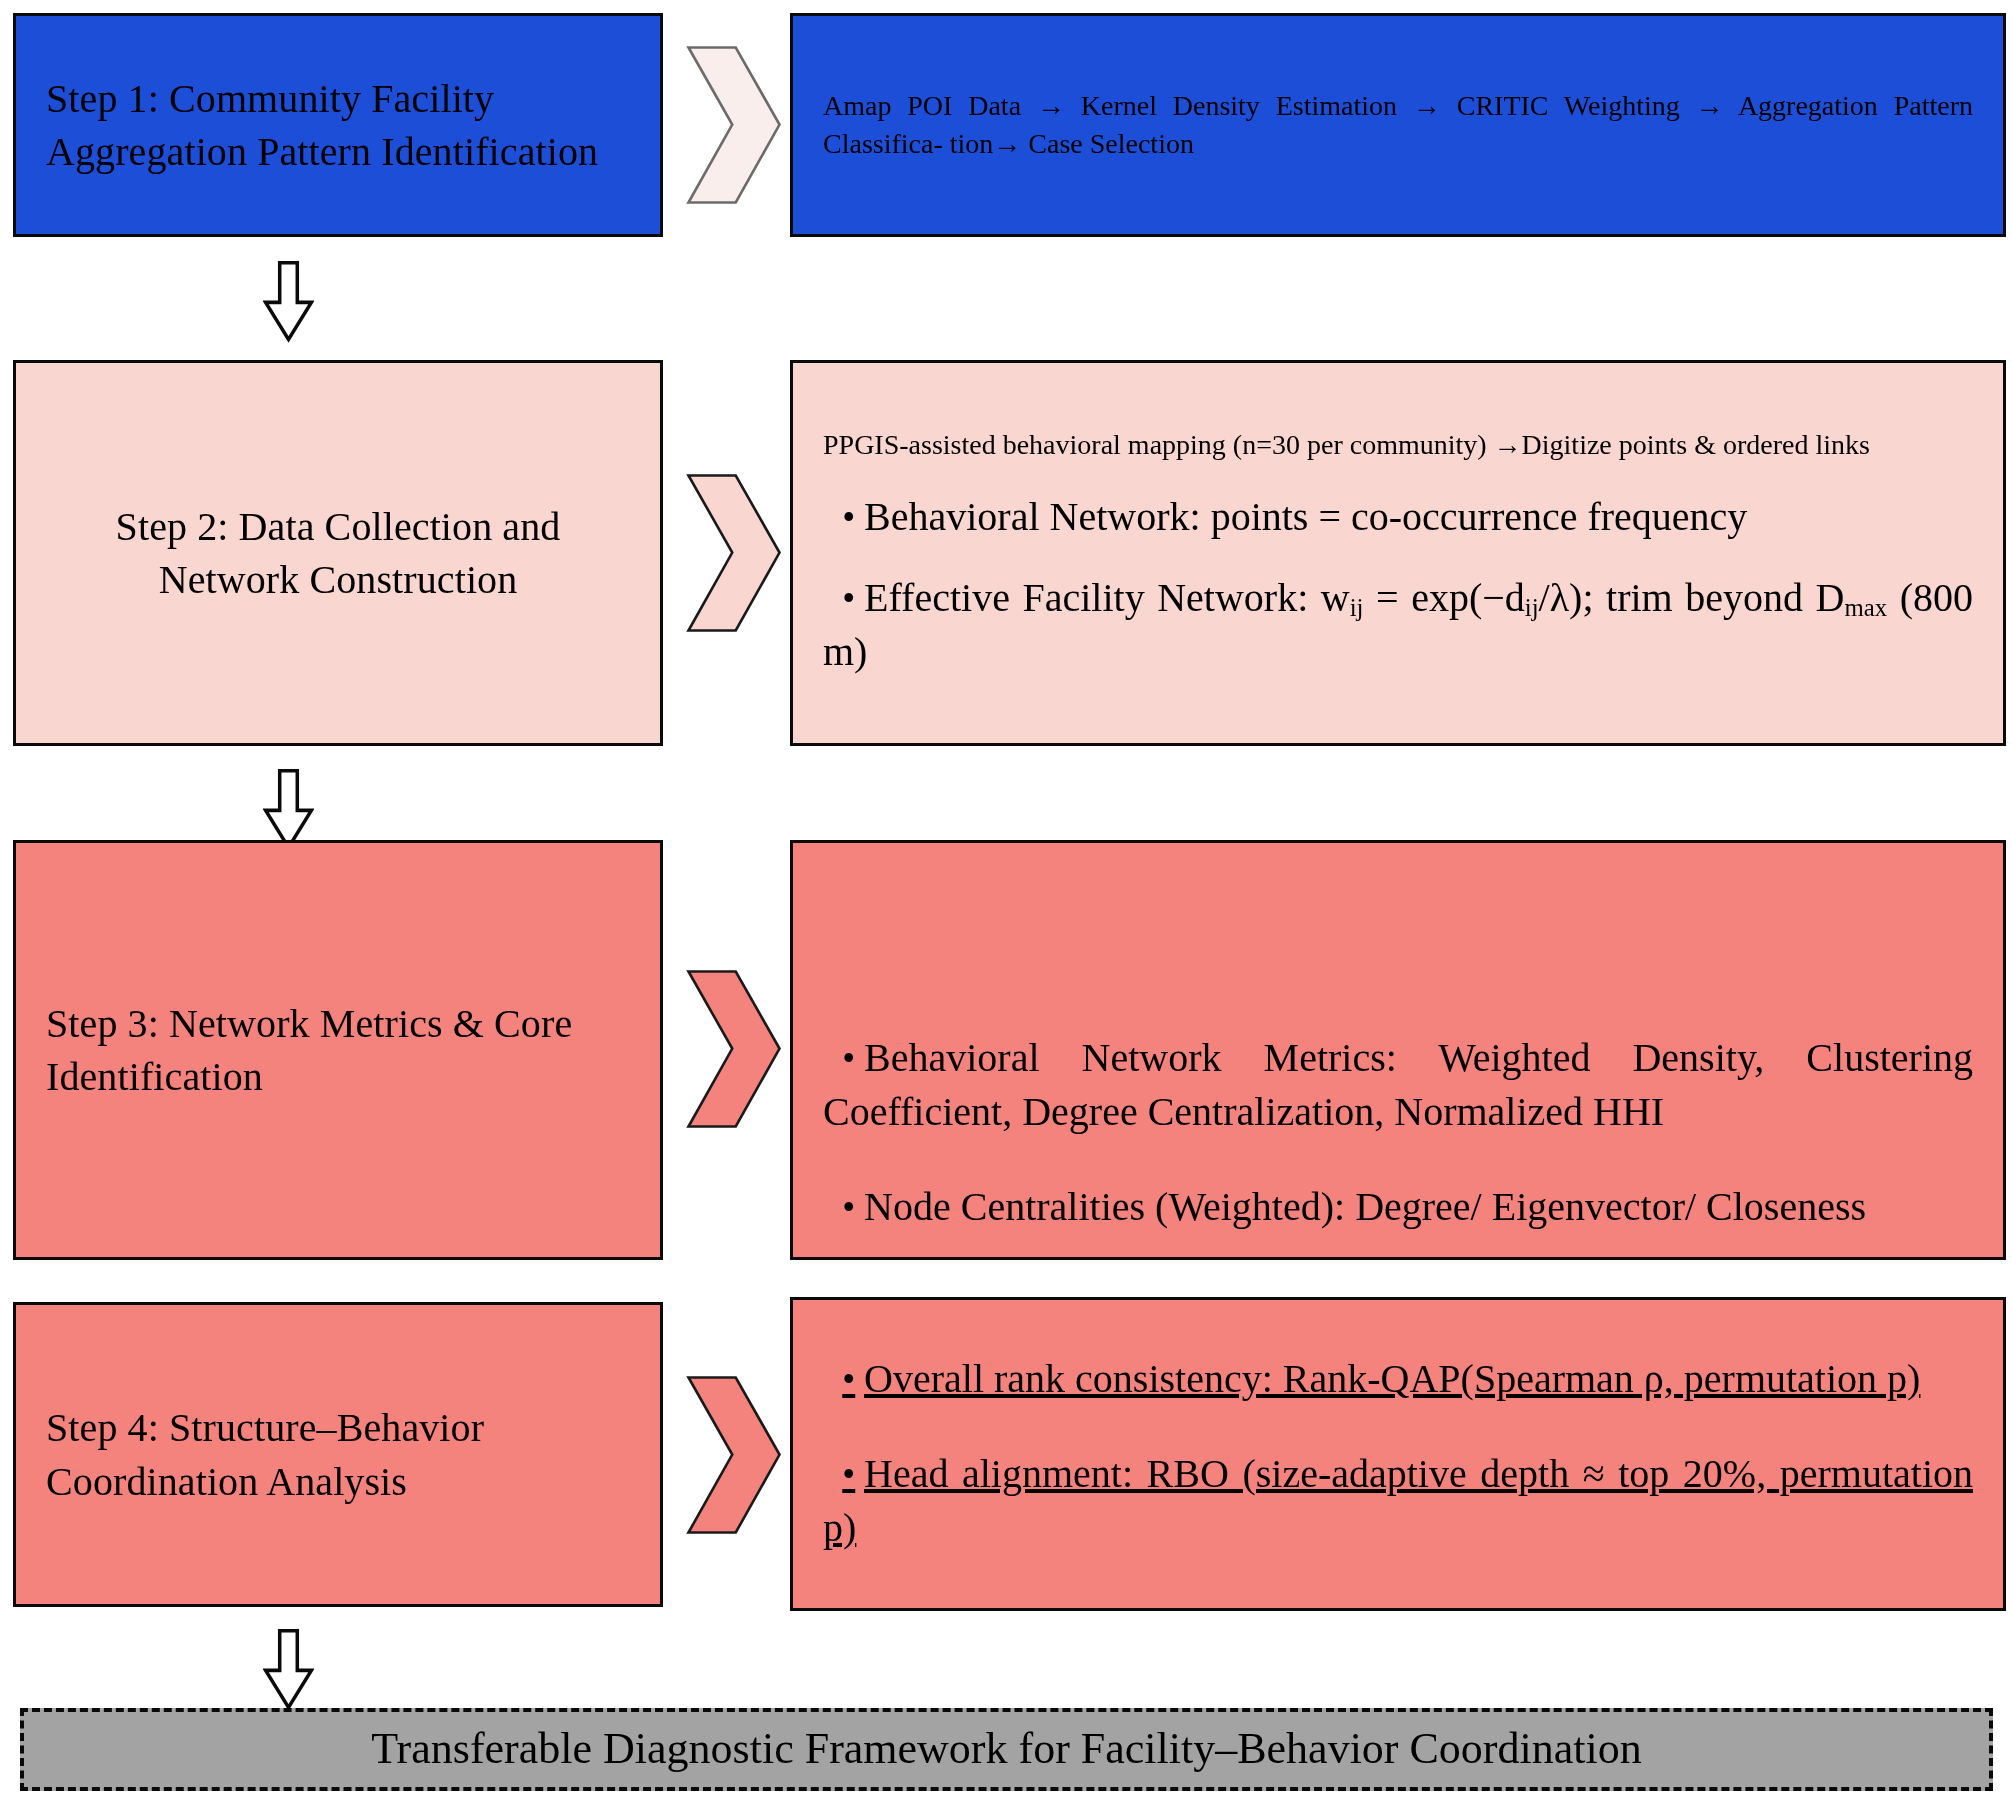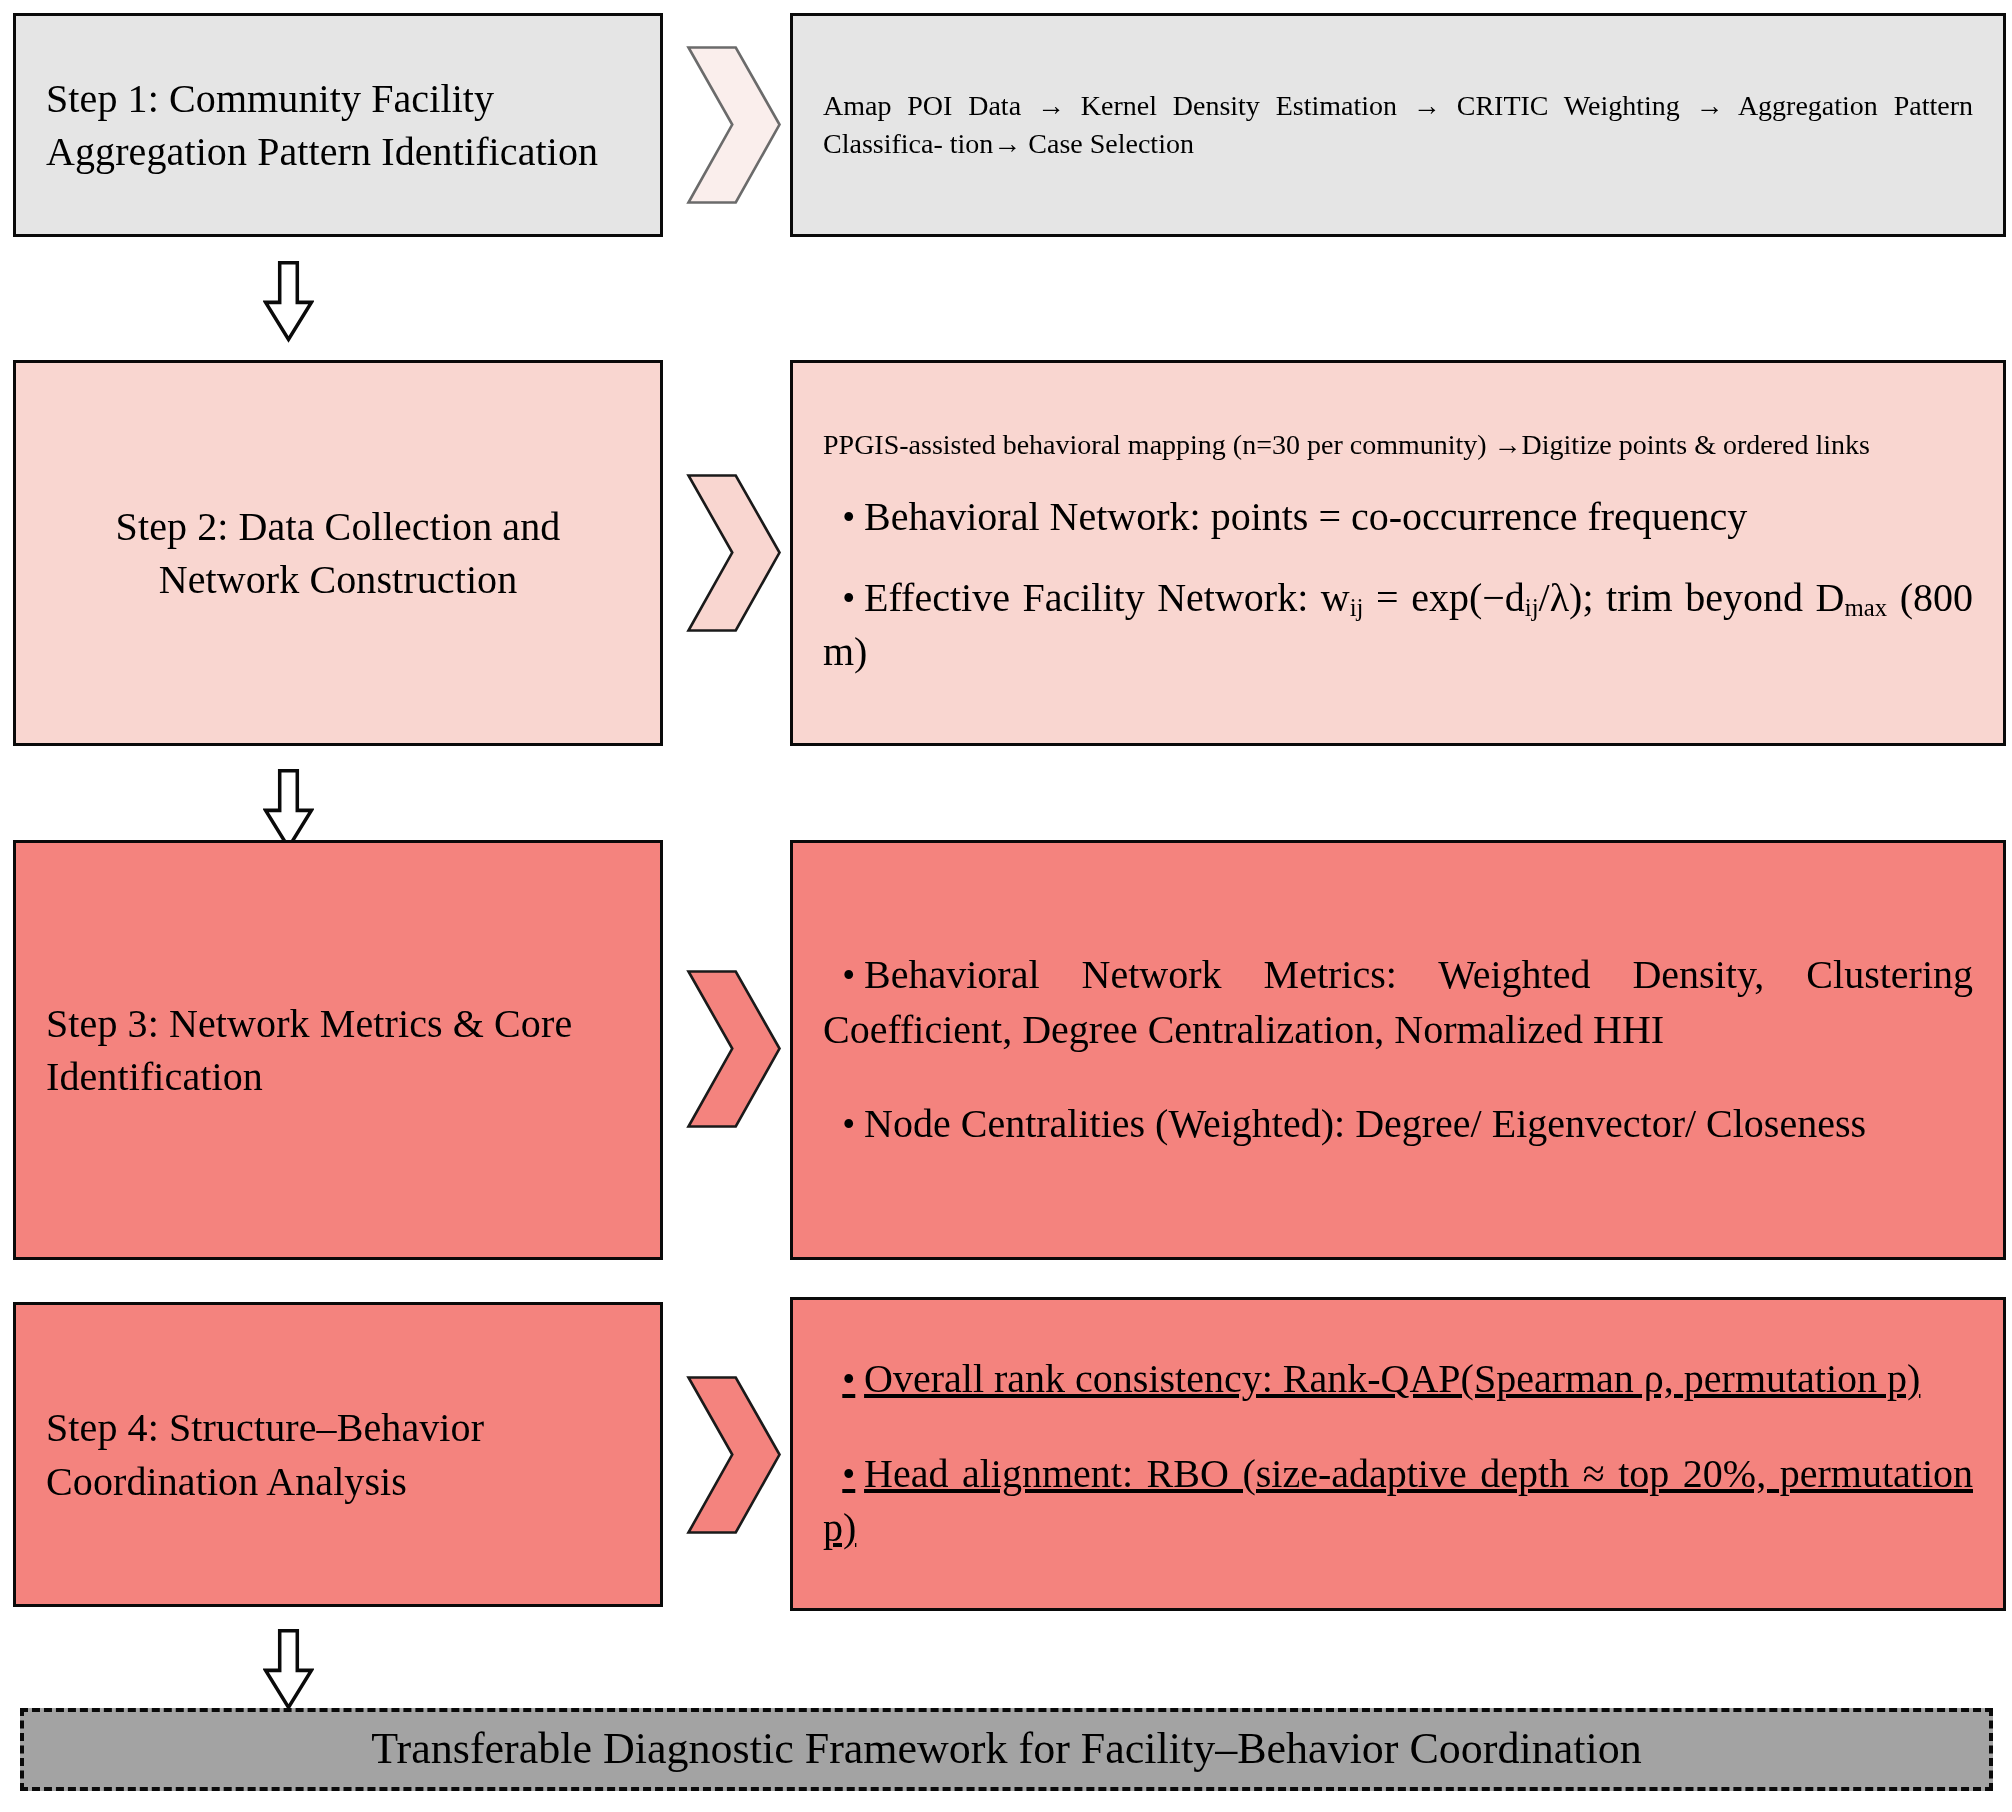--- a/index.html
+++ b/index.html
@@ -32,21 +32,21 @@
     flex-direction: column;
     justify-content: center;
   }
   .box-step {
     padding: 0 30px;
   }
   .box-detail {
     padding: 23px 30px;
   }
 
-  .tone-1 { background: #e5e5e5; }
+  .tone-1 { background: #1d4ed8; }
   .tone-2 { background: #f9d6d0; }
   .tone-3 { background: #f4837e; }
 
   .step-title {
     font-size: 40px;
     line-height: 1.33;
     letter-spacing: 0.1px;
   }
 
   .detail-text {
@@ -170,21 +170,21 @@
   <div class="box box-step tone-3" style="left:13px; top:840px; width:650px; height:420px;">
     <div class="step-title">Step 3: Network Metrics &amp; Core Identification</div>
   </div>
 
   <div class="chevron" style="left:685px; top:968px; height:162px;">
     <svg viewBox="0 0 112 185" preserveAspectRatio="none">
       <polygon points="4,4 58,4 108,92 58,181 4,181 54,92" fill="#f4837e" stroke="#1a1a1a" stroke-width="3"></polygon>
     </svg>
   </div>
 
-  <div class="box box-detail tone-3" style="left:790px; top:840px; width:1216px; height:420px;">
+  <div class="box box-detail tone-3" style="left:790px; top:840px; width:1216px; height:420px;justify-content:flex-end;">
     <div class="bullet-line">
       <span class="bullet-dot">•</span><span>Behavioral Network Metrics: Weighted Density, Clustering Coefficient, Degree Centralization, Normalized HHI</span>
     </div>
     <div class="bullet-line" style="margin-top:40px;">
       <span class="bullet-dot">•</span><span>Node Centralities (Weighted): Degree/ Eigenvector/ Closeness</span>
     </div>
   </div>
 
   <div class="box box-step tone-3" style="left:13px; top:1302px; width:650px; height:305px;">
     <div class="step-title">Step 4: Structure–Behavior Coordination Analysis</div>

